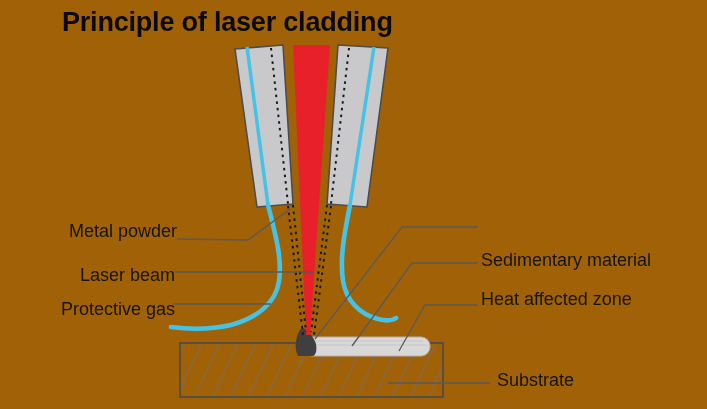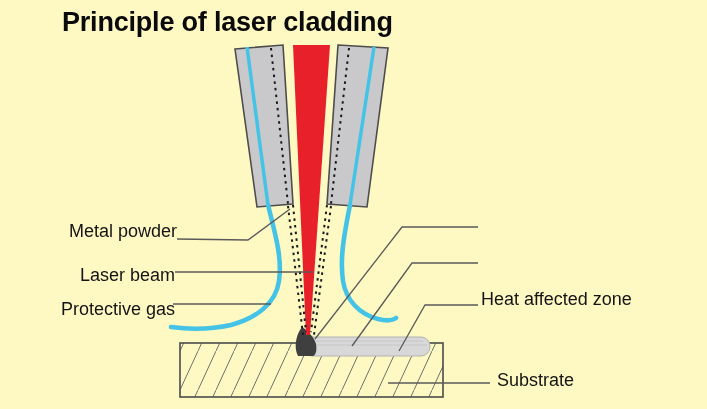--- a/index.html
+++ b/index.html
@@ -1,19 +1,19 @@
 <!DOCTYPE html>
 <html style="--laser-beam: #e8202a; --powder-gas-stream: #45c3e6; --nozzle-fill: #c9c9cb; --nozzle-border: #4d4d4d; --molten-pool: #3f3f3f; --deposit-fill: #d8d8d8; --leader-line: #5a5a5a;"><head>
 <meta charset="utf-8">
 <style>
   html,body{margin:0;padding:0;background:#ffffff;}
   #page{
     position:relative;
     width:707px;height:409px;
-    background:#fef9c3;
+    background:#a16207;
     overflow:hidden;
     font-family:"Liberation Sans","DejaVu Sans",sans-serif;
     text-align:center;
   }
   #diagram-svg{position:absolute;left:0;top:0;}
   .title{
     position:absolute;left:62px;top:7px;
     font-size:27px;font-weight:bold;letter-spacing:-0.2px;
     color:#0a0a0a;white-space:nowrap;
   }
@@ -87,15 +87,16 @@
     <path class="leader" d="M 478,263 L 412,263 L 352,346"></path>
     <path class="leader" d="M 478,305 L 425,305 L 399,351"></path>
     <path class="leader" d="M 388,383 L 490,383"></path>
   </svg>
 
   <div class="title">Principle of laser cladding</div>
 
   <div class="lbl lbl-metal">Metal powder</div>
   <div class="lbl lbl-laser">Laser beam</div>
   <div class="lbl lbl-gas">Protective gas</div>
+  <div class="lbl lbl-sediment">Sedimentary material</div>
   <div class="lbl lbl-substrate">Substrate</div>
   <div class="lbl lbl-haz">Heat affected zone</div>
 </div>
 
 </body></html>

